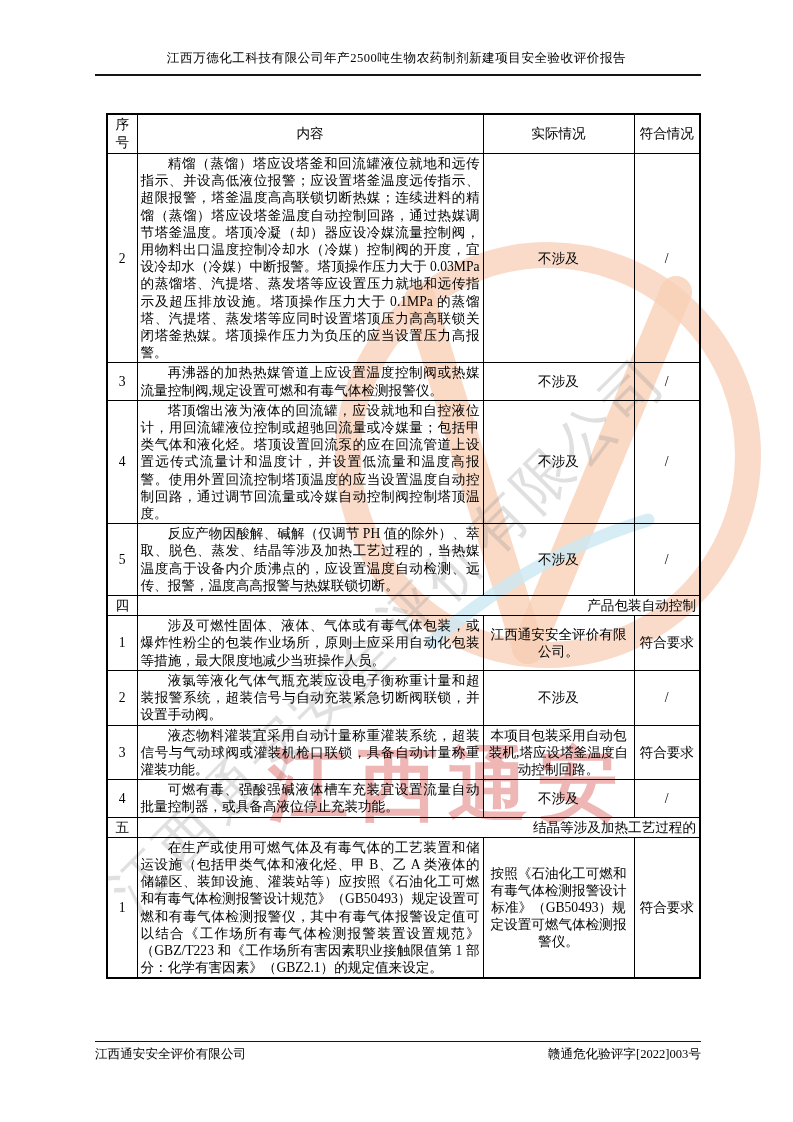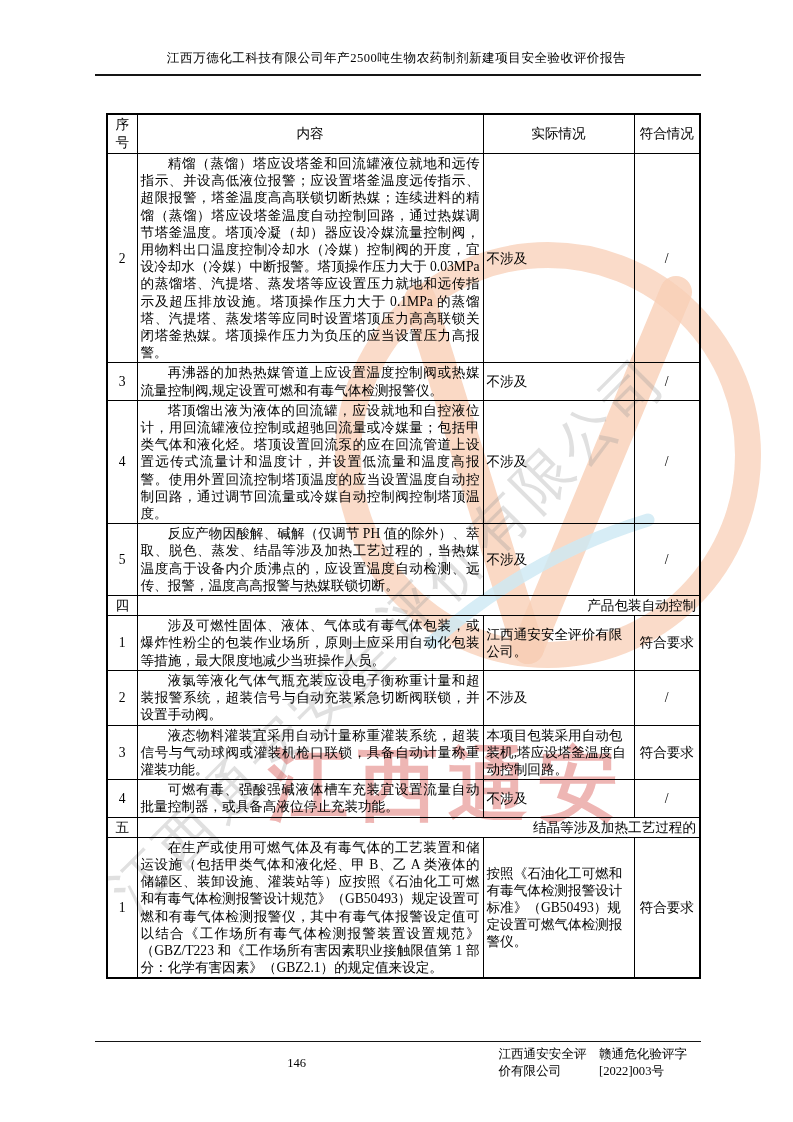--- a/index.html
+++ b/index.html
@@ -32,21 +32,21 @@
     border:2px solid #000;background:transparent;margin-top:16px;
   }
   table.doc th, table.doc td{
     border:1px solid #000;background:transparent;vertical-align:middle;
     padding:1px 3px;font-weight:normal;
   }
   th.h{ text-align:center;padding:3px 1px;line-height:18px;}
   td.c-no{ text-align:center; }
   td.c-content{ text-align:justify; }
   td.c-content p{ margin:0;text-indent:2em; }
-  td.c-actual{ }
+  td.c-actual{ text-align:center; }
   td.c-comply{ text-align:center; }
   td.c-section{ text-align:right;padding:2px 3px; }
 
   .footer-rule{
     position:absolute;top:1041px;left:95px;width:606px;height:0;
     border-top:1.5px solid #151515;
   }
   .footer-row{
     position:absolute;top:1046px;left:95px;width:606px;
     display:flex;justify-content:space-between;align-items:center;
@@ -172,19 +172,18 @@
               <p>在生产或使用可燃气体及有毒气体的工艺装置和储运设施（包括甲类气体和液化烃、甲 B、乙 A 类液体的储罐区、装卸设施、灌装站等）应按照《石油化工可燃和有毒气体检测报警设计规范》（GB50493）规定设置可燃和有毒气体检测报警仪，其中有毒气体报警设定值可以结合《工作场所有毒气体检测报警装置设置规范》（GBZ/T223 和《工作场所有害因素职业接触限值第 1 部分：化学有害因素》（GBZ2.1）的规定值来设定。</p>
             </td>
             <td class="c-actual">按照《石油化工可燃和有毒气体检测报警设计标准》（GB50493）规定设置可燃气体检测报警仪。</td>
             <td class="c-comply">符合要求</td>
           </tr>
         </tbody>
     </table>
 
     <div class="footer-rule"></div>
     <div class="footer-row">
-      <span class="footer-center">146</span>
       <span>江西通安安全评价有限公司</span>
       <span>赣通危化验评字[2022]003号</span>
     </div>
 
   </div>
 </div>
 
 </body></html>

